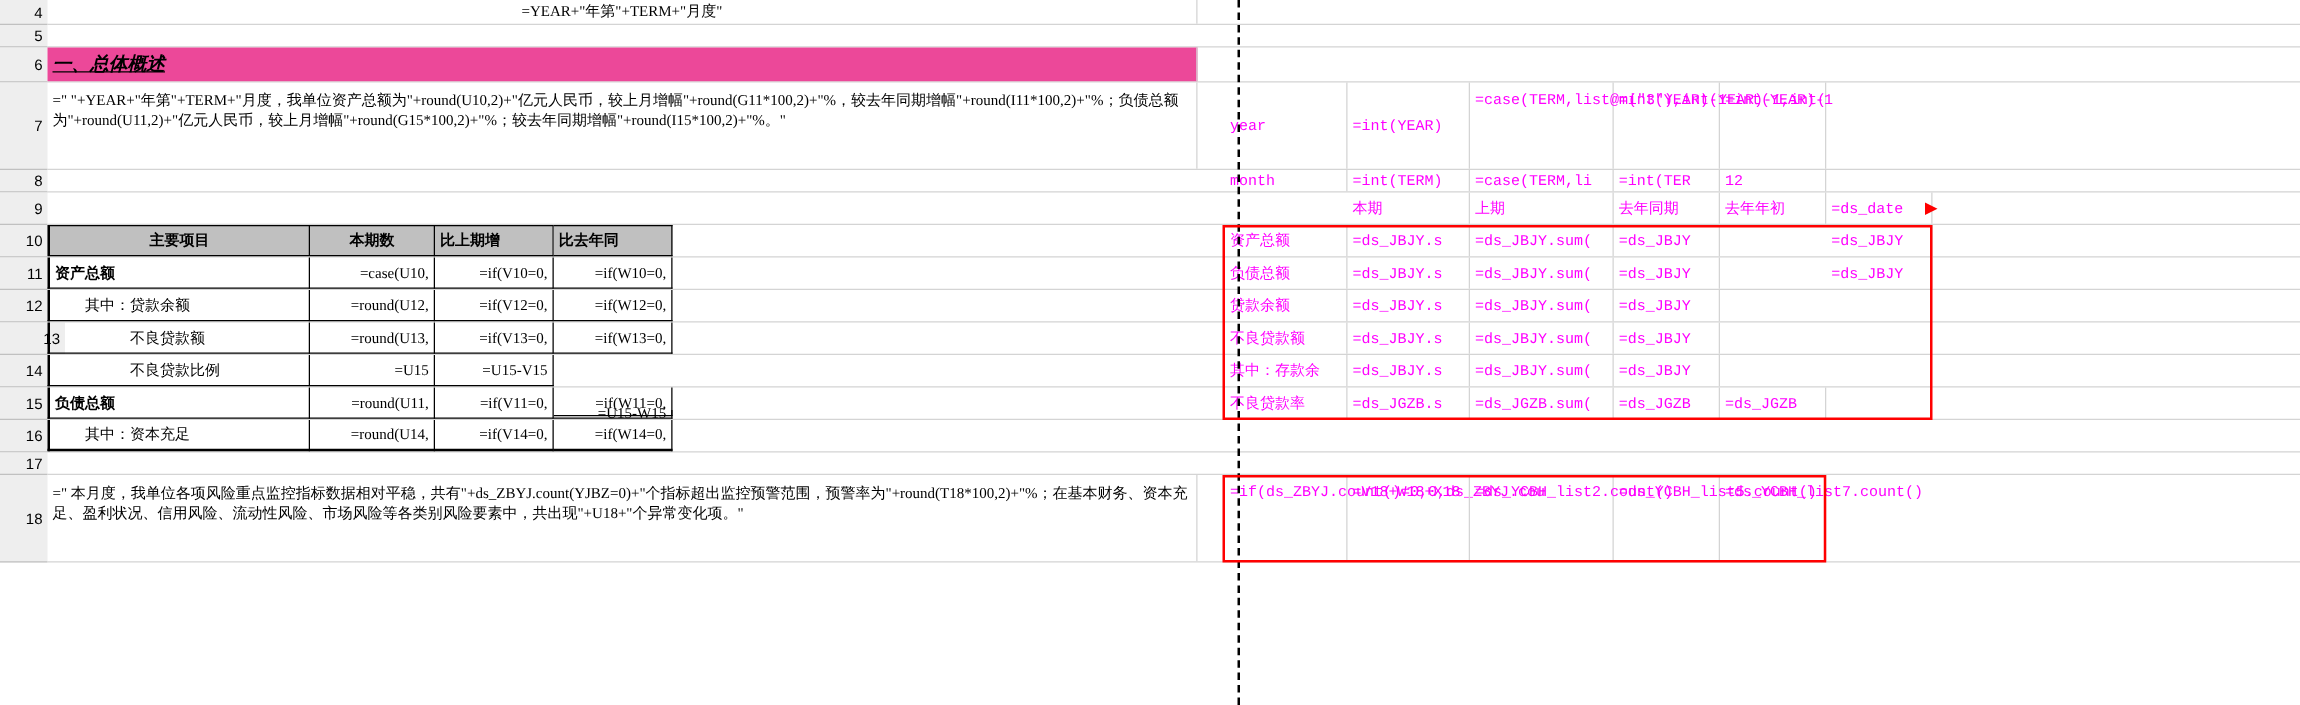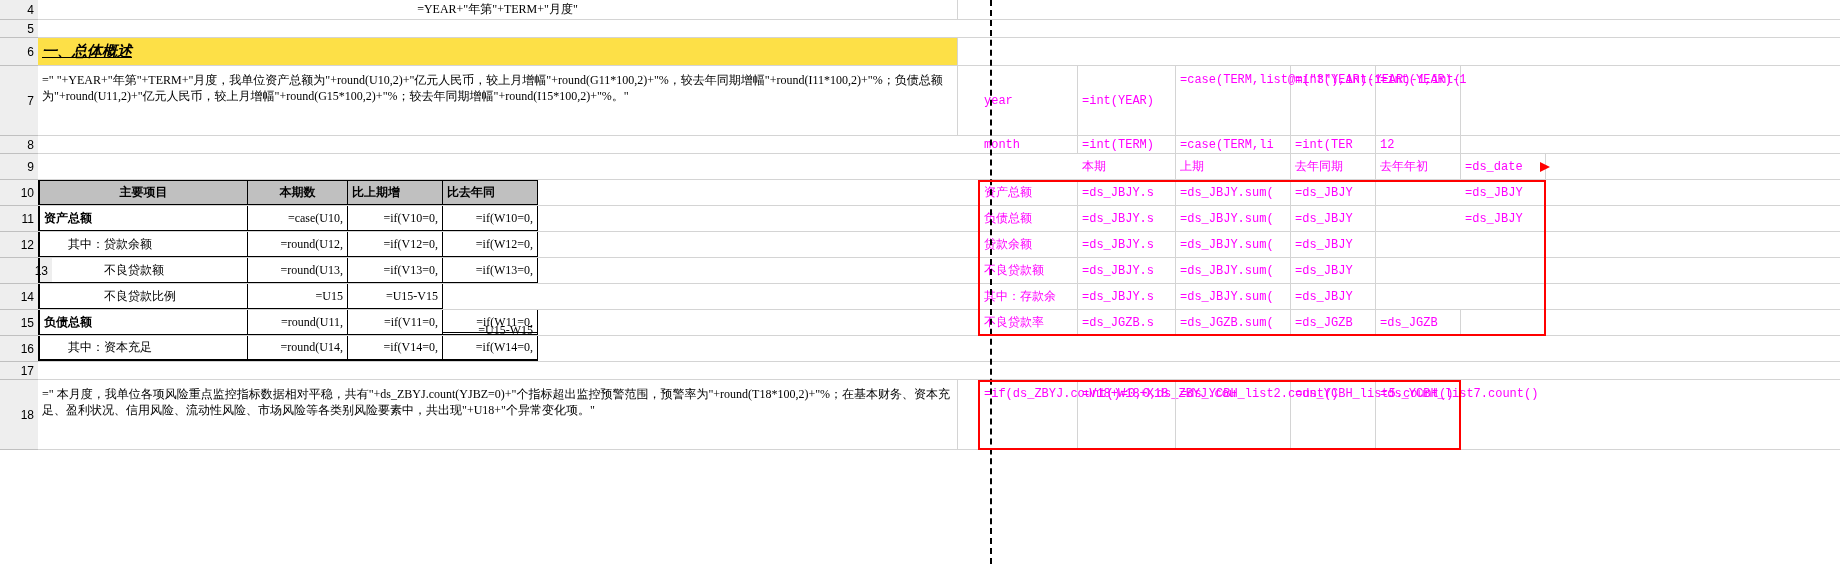--- a/index.html
+++ b/index.html
@@ -54,21 +54,21 @@
     padding: 2px 4px;
     white-space: nowrap;
     overflow: visible;
     display: flex;
     align-items: center;
   }
   .cell.center { justify-content: center; }
   .cell.right { justify-content: flex-end; }
   .cell.wrap { white-space: normal; line-height: 1.35; align-items: flex-start; padding-top:6px;}
   .bold { font-weight: bold; }
-  .cyan { background: #fde047; }
+  .cyan { background: #ec4899; }
   .gray { background: #C0C0C0; }
   .formula { color: #FF00FF; font-family: "Courier New", monospace; font-size: 12px; }
   .thickL { border-left: 2px solid #000; }
   .thickT { border-top: 2px solid #000; }
   .thickB { border-bottom: 2px solid #000; }
   .thinR { border-right: 1px solid #000; }
   .thinT { border-top: 1px solid #000; }
   .thinB { border-bottom: 1px solid #000; }
   
   .dashed-v {

